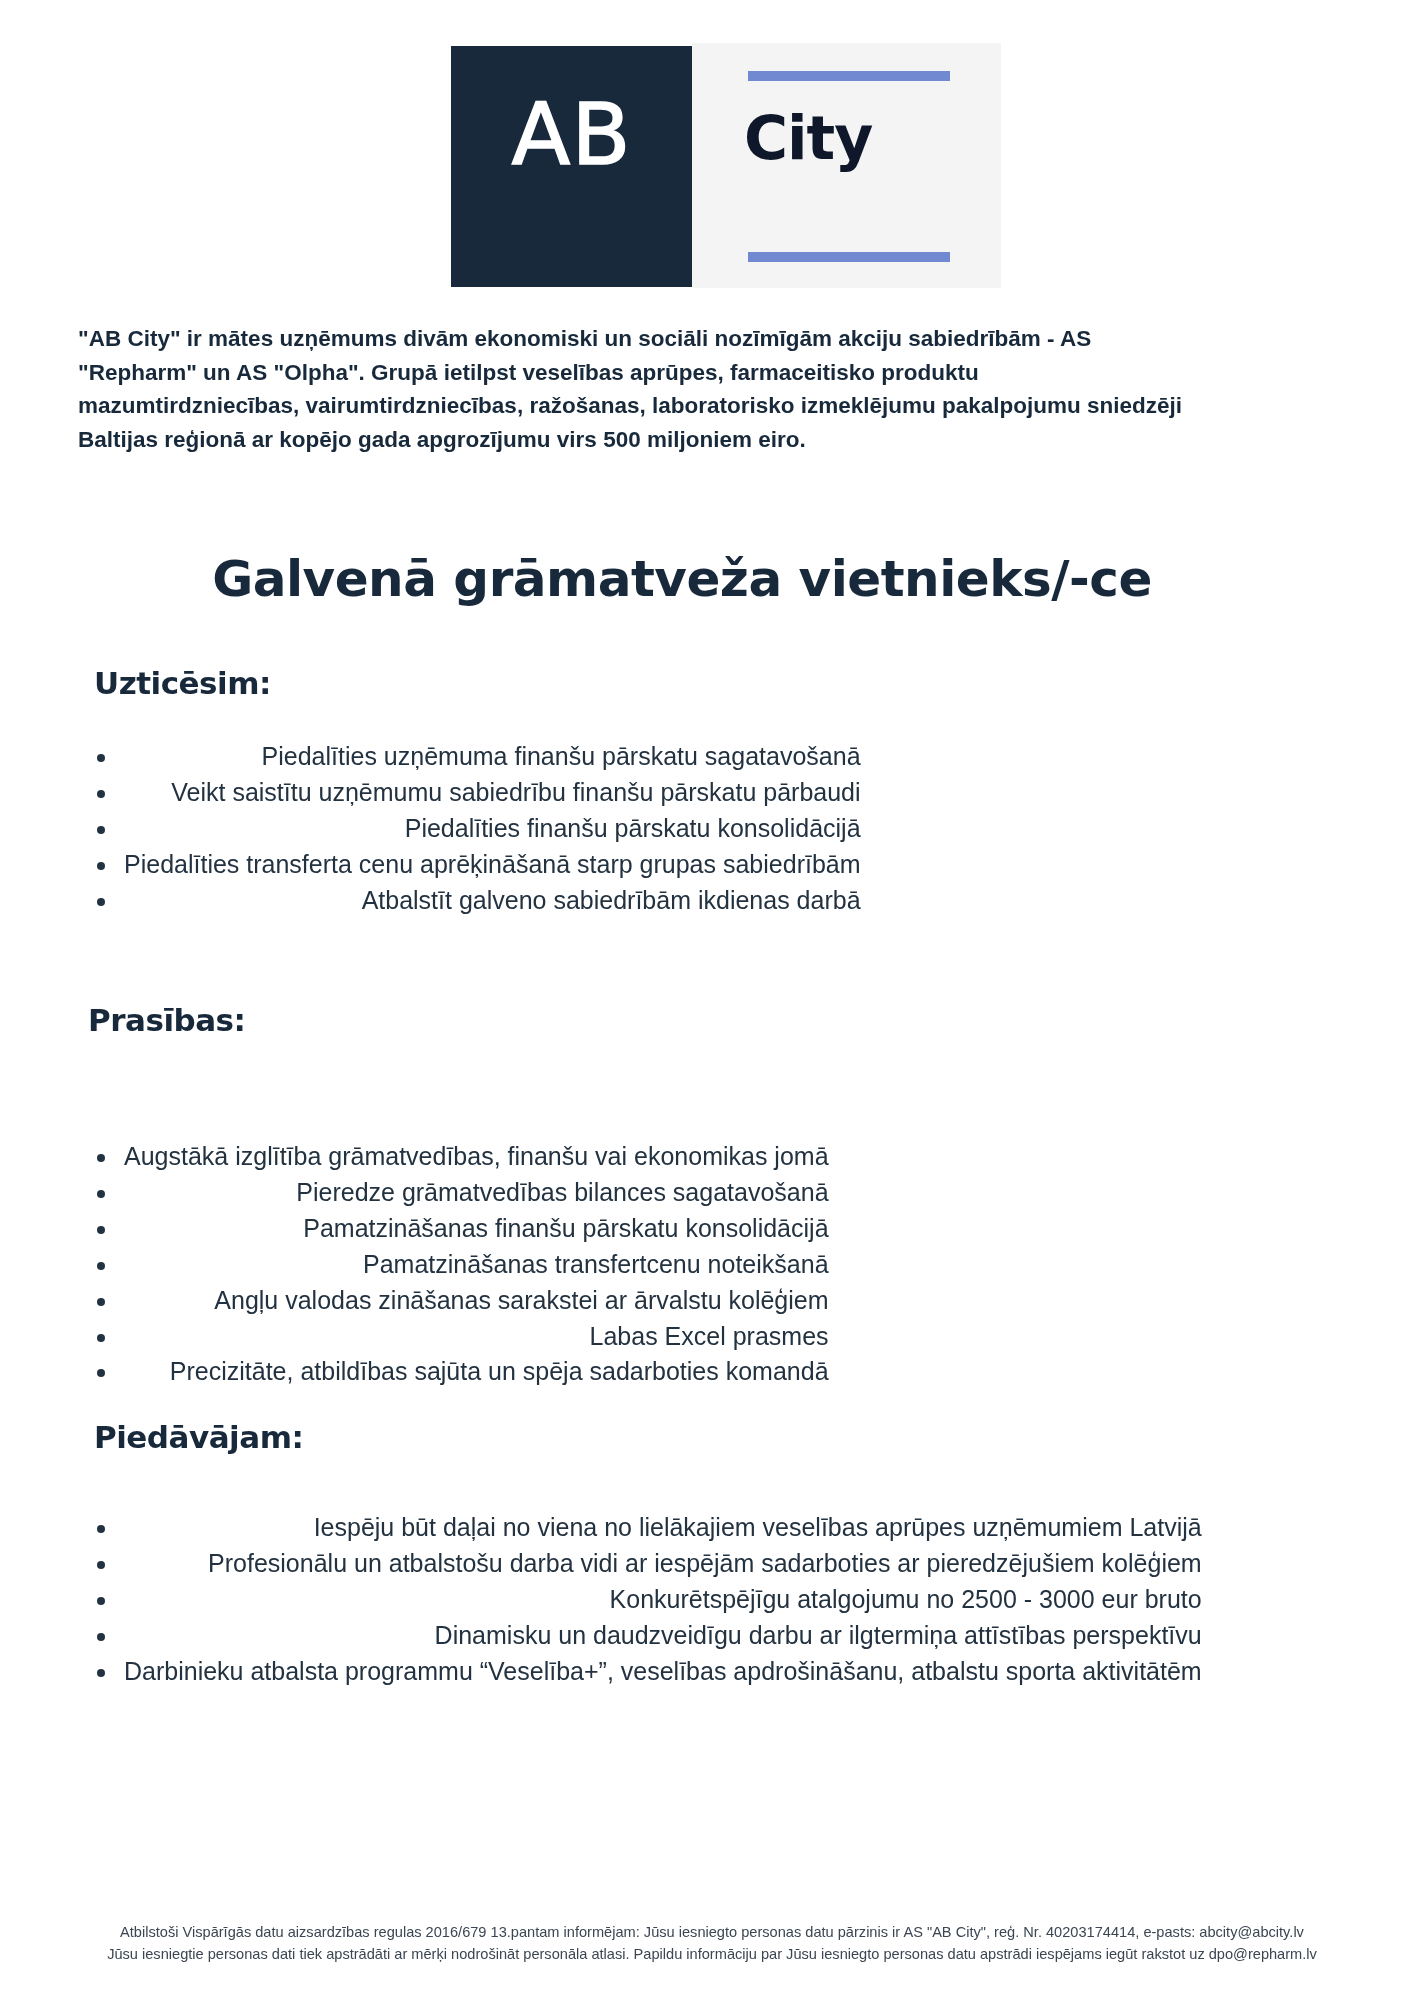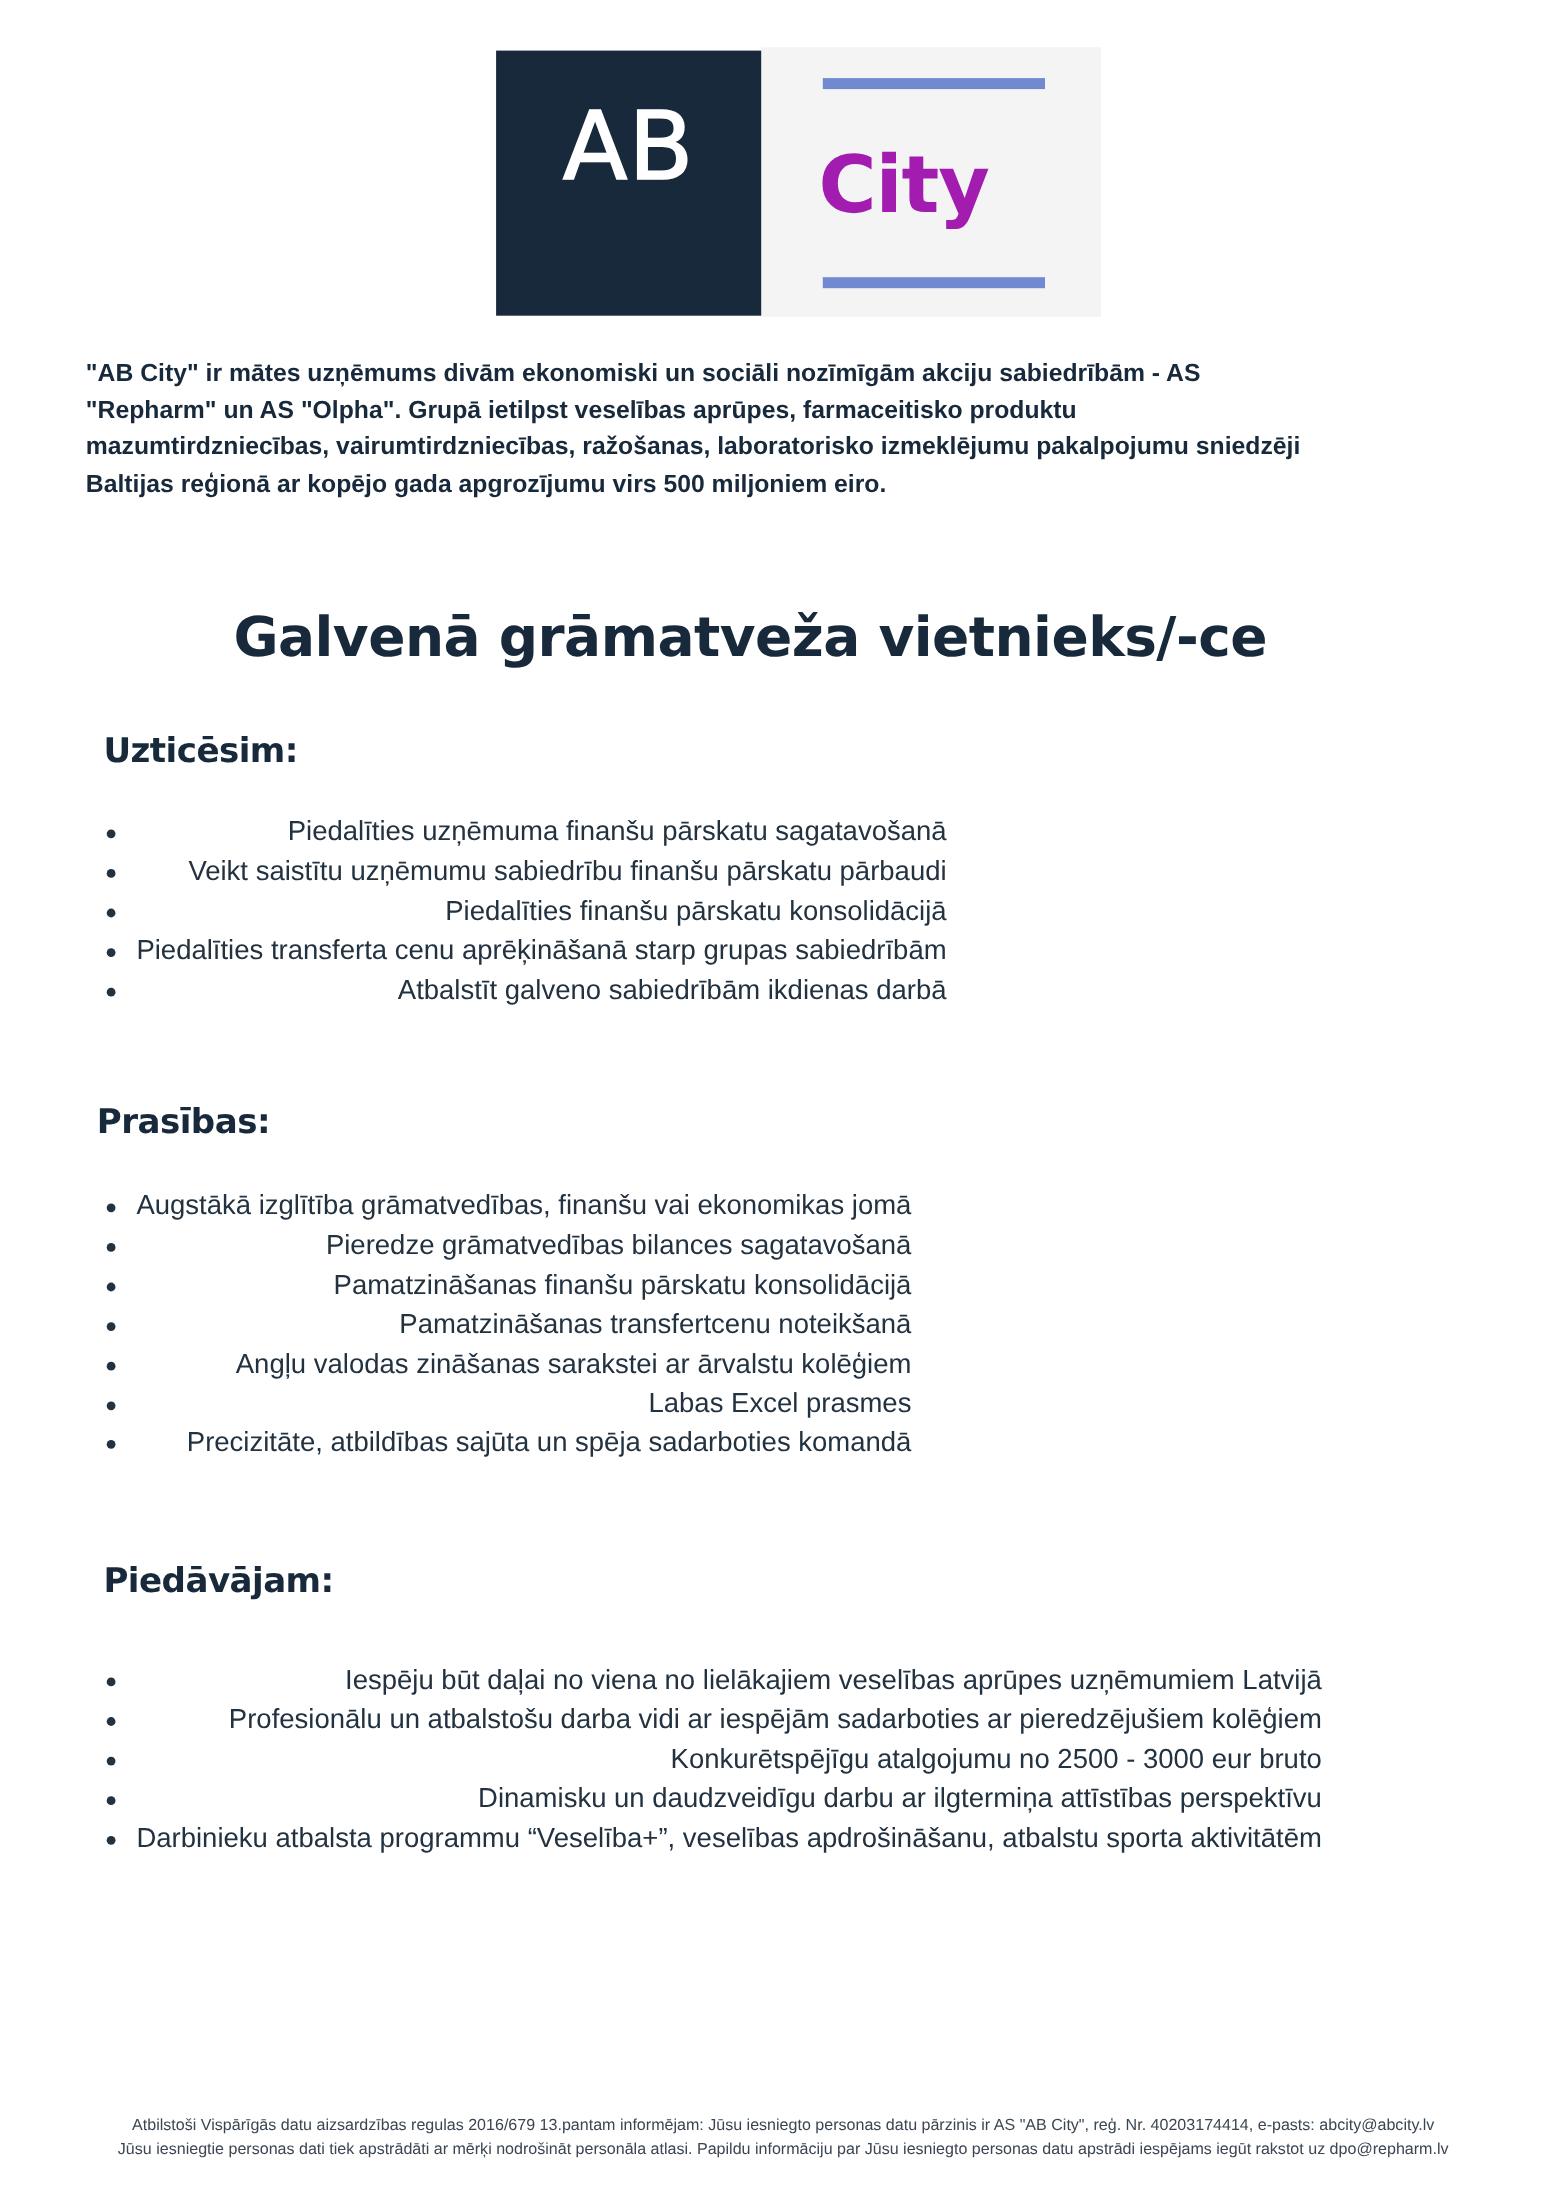--- a/index.html
+++ b/index.html
@@ -10,22 +10,22 @@
   
   .logo-bg { left:692px; top:43px; width:309px; height:245px; background:#f4f4f4; }
   .logo-dark { left:451px; top:46px; width:241px; height:241px; background:#17293a; }
   .logo-ab { left:451px; top:46px; width:241px; height:176px; color:#ffffff;
              font-family:"DejaVu Sans", sans-serif; font-size:86px; font-weight:normal;
              display:flex; align-items:center; justify-content:center; letter-spacing:1px;
              -webkit-text-stroke:1.5px #ffffff; }
   .logo-line { left:748px; width:202px; height:10px; background:#7089d0; }
   .logo-line.top { top:71px; }
   .logo-line.bottom { top:252px; }
-  .logo-city { left:744px; top:108px; color:#a21caf; font-family:"DejaVu Sans", sans-serif;
-               font-weight:bold; font-size:72px; line-height:1; letter-spacing:-1px;margin-top:24px; }
+  .logo-city { left:744px; top:108px; color:#0f172a; font-family:"DejaVu Sans", sans-serif;
+               font-weight:bold; font-size:60px; line-height:1; letter-spacing:-1px; }
 
   
   .intro { left:78px; top:322px; width:1280px; font-weight:bold; font-size:22.5px;
            line-height:33.5px; color:#17293a; }
   .intro div { white-space:nowrap; }
 
   
   .title { left:0; width:1364px; top:544px; text-align:center; font-family:"DejaVu Sans", sans-serif;
            font-weight:bold; font-size:50px; color:#17293a; line-height:70px; letter-spacing:-0.5px; }
 
@@ -66,21 +66,21 @@
 <div class="abs heading" style="left:94px; top:663px;">Uzticēsim:</div>
 <ul class="abs list" style="top:739px;">
   <li><span class="bullet"></span><span>Piedalīties uzņēmuma finanšu pārskatu sagatavošanā</span></li>
   <li><span class="bullet"></span><span>Veikt saistītu uzņēmumu sabiedrību finanšu pārskatu pārbaudi</span></li>
   <li><span class="bullet"></span><span>Piedalīties finanšu pārskatu konsolidācijā</span></li>
   <li><span class="bullet"></span><span>Piedalīties transferta cenu aprēķināšanā starp grupas sabiedrībām</span></li>
   <li><span class="bullet"></span><span>Atbalstīt galveno sabiedrībām ikdienas darbā</span></li>
 </ul>
 
 <div class="abs heading" style="left:88px; top:1000px;">Prasības:</div>
-<ul class="abs list" style="top:1079px;">
+<ul class="abs list" style="top:1139px;">
   <li><span class="bullet"></span><span>Augstākā izglītība grāmatvedības, finanšu vai ekonomikas jomā</span></li>
   <li><span class="bullet"></span><span>Pieredze grāmatvedības bilances sagatavošanā</span></li>
   <li><span class="bullet"></span><span>Pamatzināšanas finanšu pārskatu konsolidācijā</span></li>
   <li><span class="bullet"></span><span>Pamatzināšanas transfertcenu noteikšanā</span></li>
   <li><span class="bullet"></span><span>Angļu valodas zināšanas sarakstei ar ārvalstu kolēģiem</span></li>
   <li><span class="bullet"></span><span>Labas Excel prasmes</span></li>
   <li><span class="bullet"></span><span>Precizitāte, atbildības sajūta un spēja sadarboties komandā</span></li>
 </ul>
 
 <div class="abs heading" style="left:94px; top:1417px;">Piedāvājam:</div>

